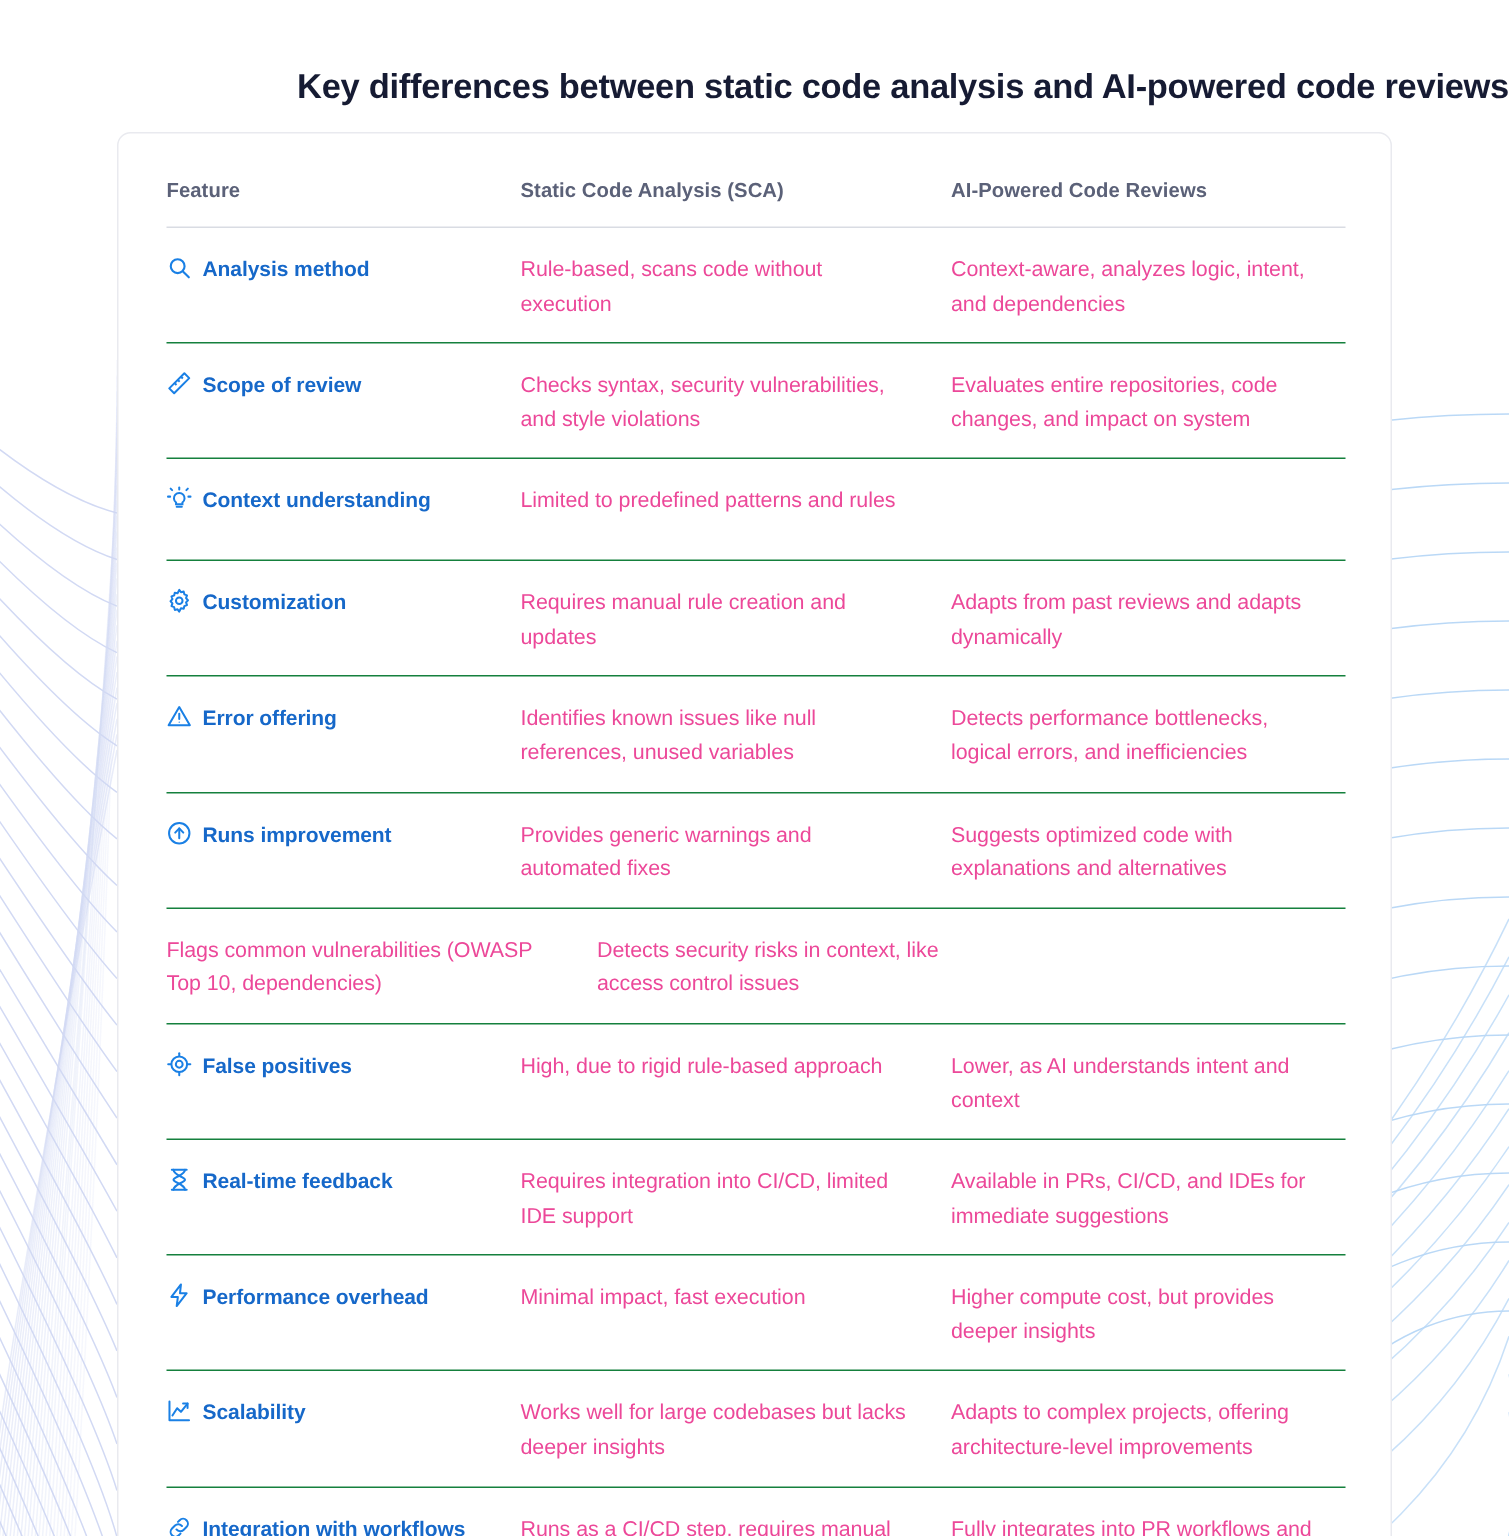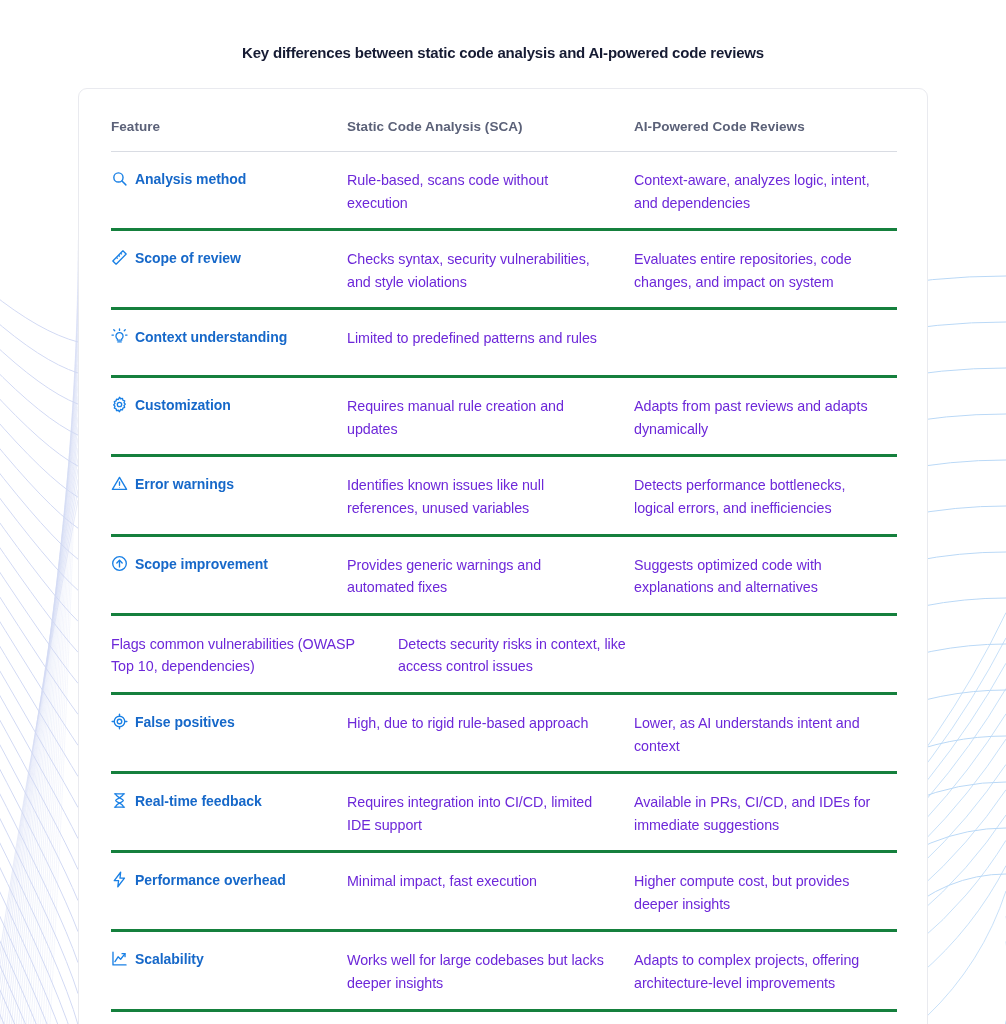--- a/index.html
+++ b/index.html
@@ -22,22 +22,22 @@
     width: 1006px;
     height: 1024px;
     pointer-events: none;
     z-index: 0;
   }
   .page-title {
     position: absolute;
     top: 44px;
     left: 0;
     width: 1006px;
-    text-align: center;
-    font-size: 15px;
+    text-align: right;
+    font-size: 23px;
     font-weight: bold;
     letter-spacing: -0.2px;
     color: #161b33;
     z-index: 3;
   }
   .card {
     position: absolute;
     left: 78px;
     top: 88px;
     width: 850px;
@@ -67,21 +67,21 @@
   .col-1 { width: 236px; flex: none; }
   .col-2 { width: 287px; flex: none; }
   .col-3 { width: 263px; flex: none; }
 
   .trow {
     display: flex;
     align-items: flex-start;
     min-height: 68px;
     padding-top: 17px;
     padding-bottom: 14px;
-    border-bottom: 3px solid #15803d;
+    border-bottom: 1px solid #15803d;
   }
   .trow:last-child { border-bottom: none; }
 
   .feature-cell {
     display: flex;
     align-items: flex-start;
     gap: 7px;
     padding-right: 10px;
   }
   .feature-icon {
@@ -95,21 +95,21 @@
   .feature-icon svg { display: block; width: 17px; height: 17px; }
   .feature-label {
     font-size: 14px;
     font-weight: bold;
     color: #1668c9;
     line-height: 1.45;
     letter-spacing: -0.05px;
   }
   .desc {
     font-size: 14.3px;
-    color: #6d28d9;
+    color: #ec4899;
     line-height: 1.58;
     padding-right: 22px;
     letter-spacing: -0.05px;
   }
 </style>
 </head>
 <body>
 
 <div id="root">
 
@@ -276,35 +276,35 @@
           </div>
           <div class="trow">
             <div class="col-1 feature-cell">
               <span class="feature-icon">
                 <svg viewBox="0 0 24 24" fill="none" stroke="currentColor" stroke-width="1.9" stroke-linecap="round" stroke-linejoin="round">
                   <path d="M12 3.4 22 20.4H2z"></path>
                   <line x1="12" y1="9.6" x2="12" y2="14.6"></line>
                   <circle cx="12" cy="17.6" r="0.6" fill="currentColor" stroke="none"></circle>
                 </svg>
               </span>
-              <span class="feature-label">Error warnings</span>
+              <span class="feature-label">Error offering</span>
             </div>
             <div class="col-2 desc">Identifies known issues like null references, unused variables</div>
             <div class="col-3 desc">Detects performance bottlenecks, logical errors, and inefficiencies</div>
           </div>
           <div class="trow">
             <div class="col-1 feature-cell">
               <span class="feature-icon">
                 <svg viewBox="0 0 24 24" fill="none" stroke="currentColor" stroke-width="1.9" stroke-linecap="round" stroke-linejoin="round">
                   <circle cx="12" cy="12" r="9.6"></circle>
                   <line x1="12" y1="16.8" x2="12" y2="7.6"></line>
                   <polyline points="8.2,11.4 12,7.4 15.8,11.4"></polyline>
                 </svg>
               </span>
-              <span class="feature-label">Scope improvement</span>
+              <span class="feature-label">Runs improvement</span>
             </div>
             <div class="col-2 desc">Provides generic warnings and automated fixes</div>
             <div class="col-3 desc">Suggests optimized code with explanations and alternatives</div>
           </div>
           <div class="trow">
             <div class="col-2 desc">Flags common vulnerabilities (OWASP Top 10, dependencies)</div>
             <div class="col-3 desc">Detects security risks in context, like access control issues</div>
           </div>
           <div class="trow">
             <div class="col-1 feature-cell">

